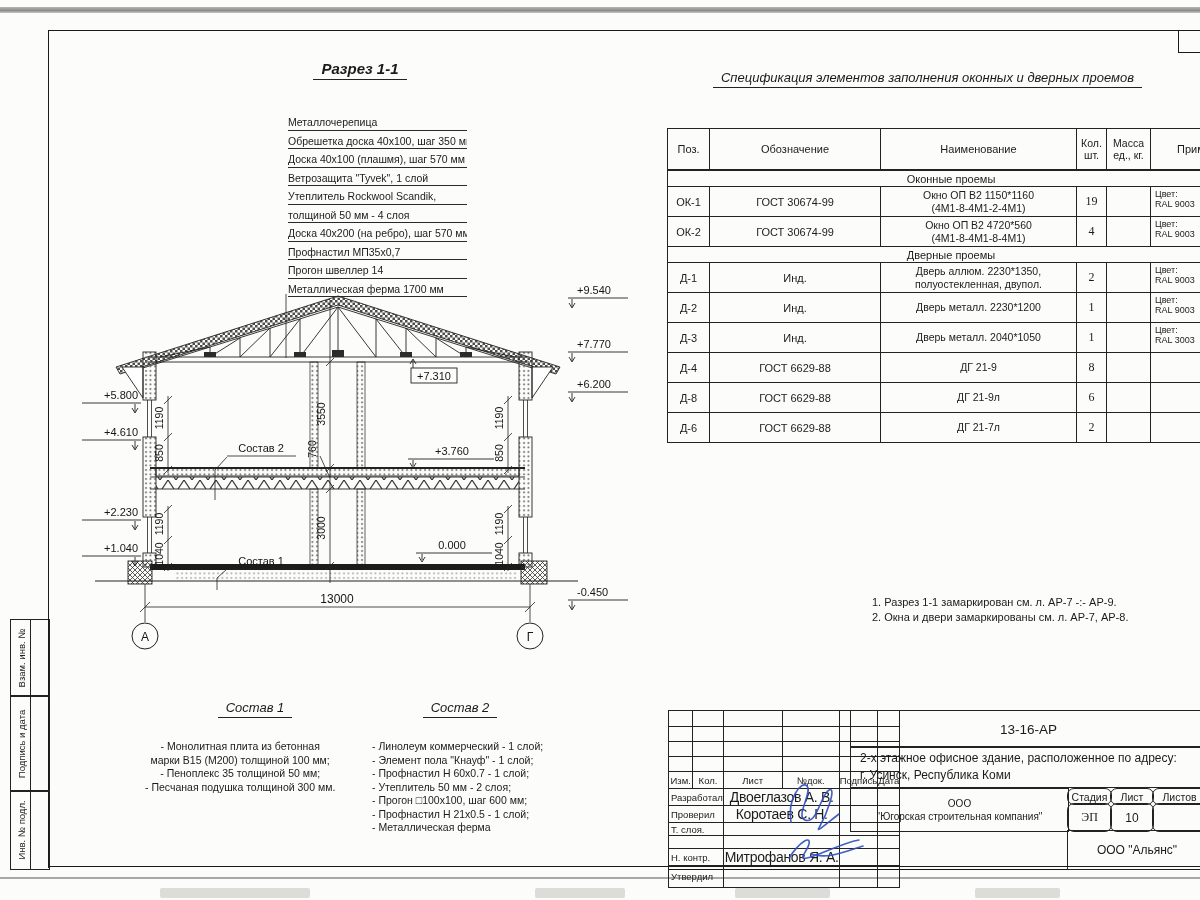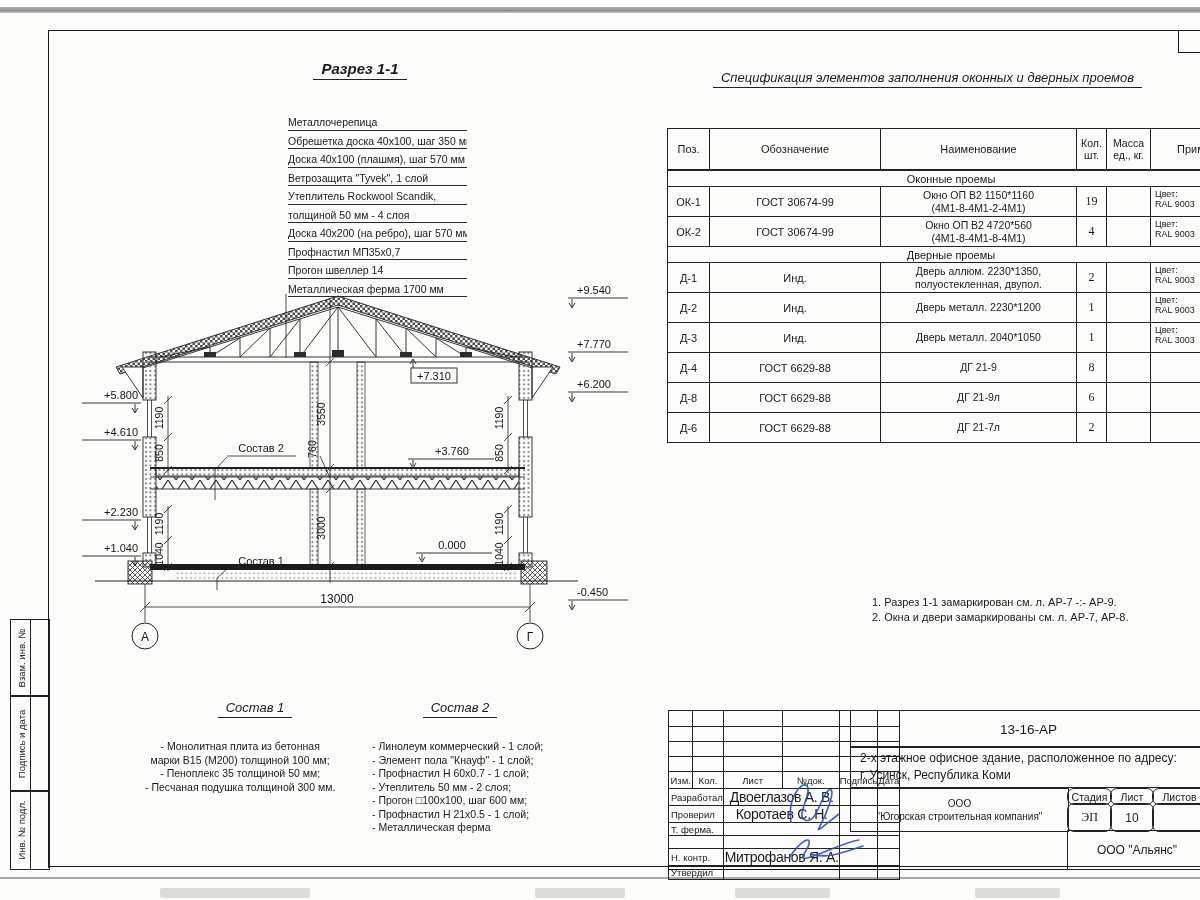--- a/index.html
+++ b/index.html
@@ -494,38 +494,38 @@
       <td></td>
           <td></td>
     </tr>
     <tr style="height:13px">
       <td colspan="2" class="lbl">Проверил</td>
       <td colspan="2" class="nm">Коротаев С. Н.</td>
       <td></td>
           <td></td>
     </tr>
     <tr style="height:13px">
-      <td colspan="2" class="lbl">Т. ферма.</td>
+      <td colspan="2" class="lbl">Т. слоя.</td>
       <td colspan="2" class="nm"></td>
       <td></td>
           <td></td>
     </tr>
     <tr style="height:13px">
       <td colspan="2" class="lbl"></td>
       <td colspan="2" class="nm"></td>
       <td></td>
           <td></td>
     </tr>
     <tr style="height:14px">
       <td colspan="2" class="lbl">Н. контр.</td>
       <td colspan="2" class="nm">Митрофанов Я. А.</td>
       <td></td>
           <td></td>
     </tr>
-    <tr style="height:14px">
+    <tr style="height:22px">
       <td colspan="2" class="lbl">Утвердил</td>
       <td colspan="2" class="nm"></td>
       <td></td>
           <td></td>
     </tr>
   </tbody>
     </table>
 
   <div class="abs stamp-cell doc-number">13-16-АР</div>
   <div class="abs stamp-cell project-cell pre">2-х этажное офисное здание, расположенное по адресу:

